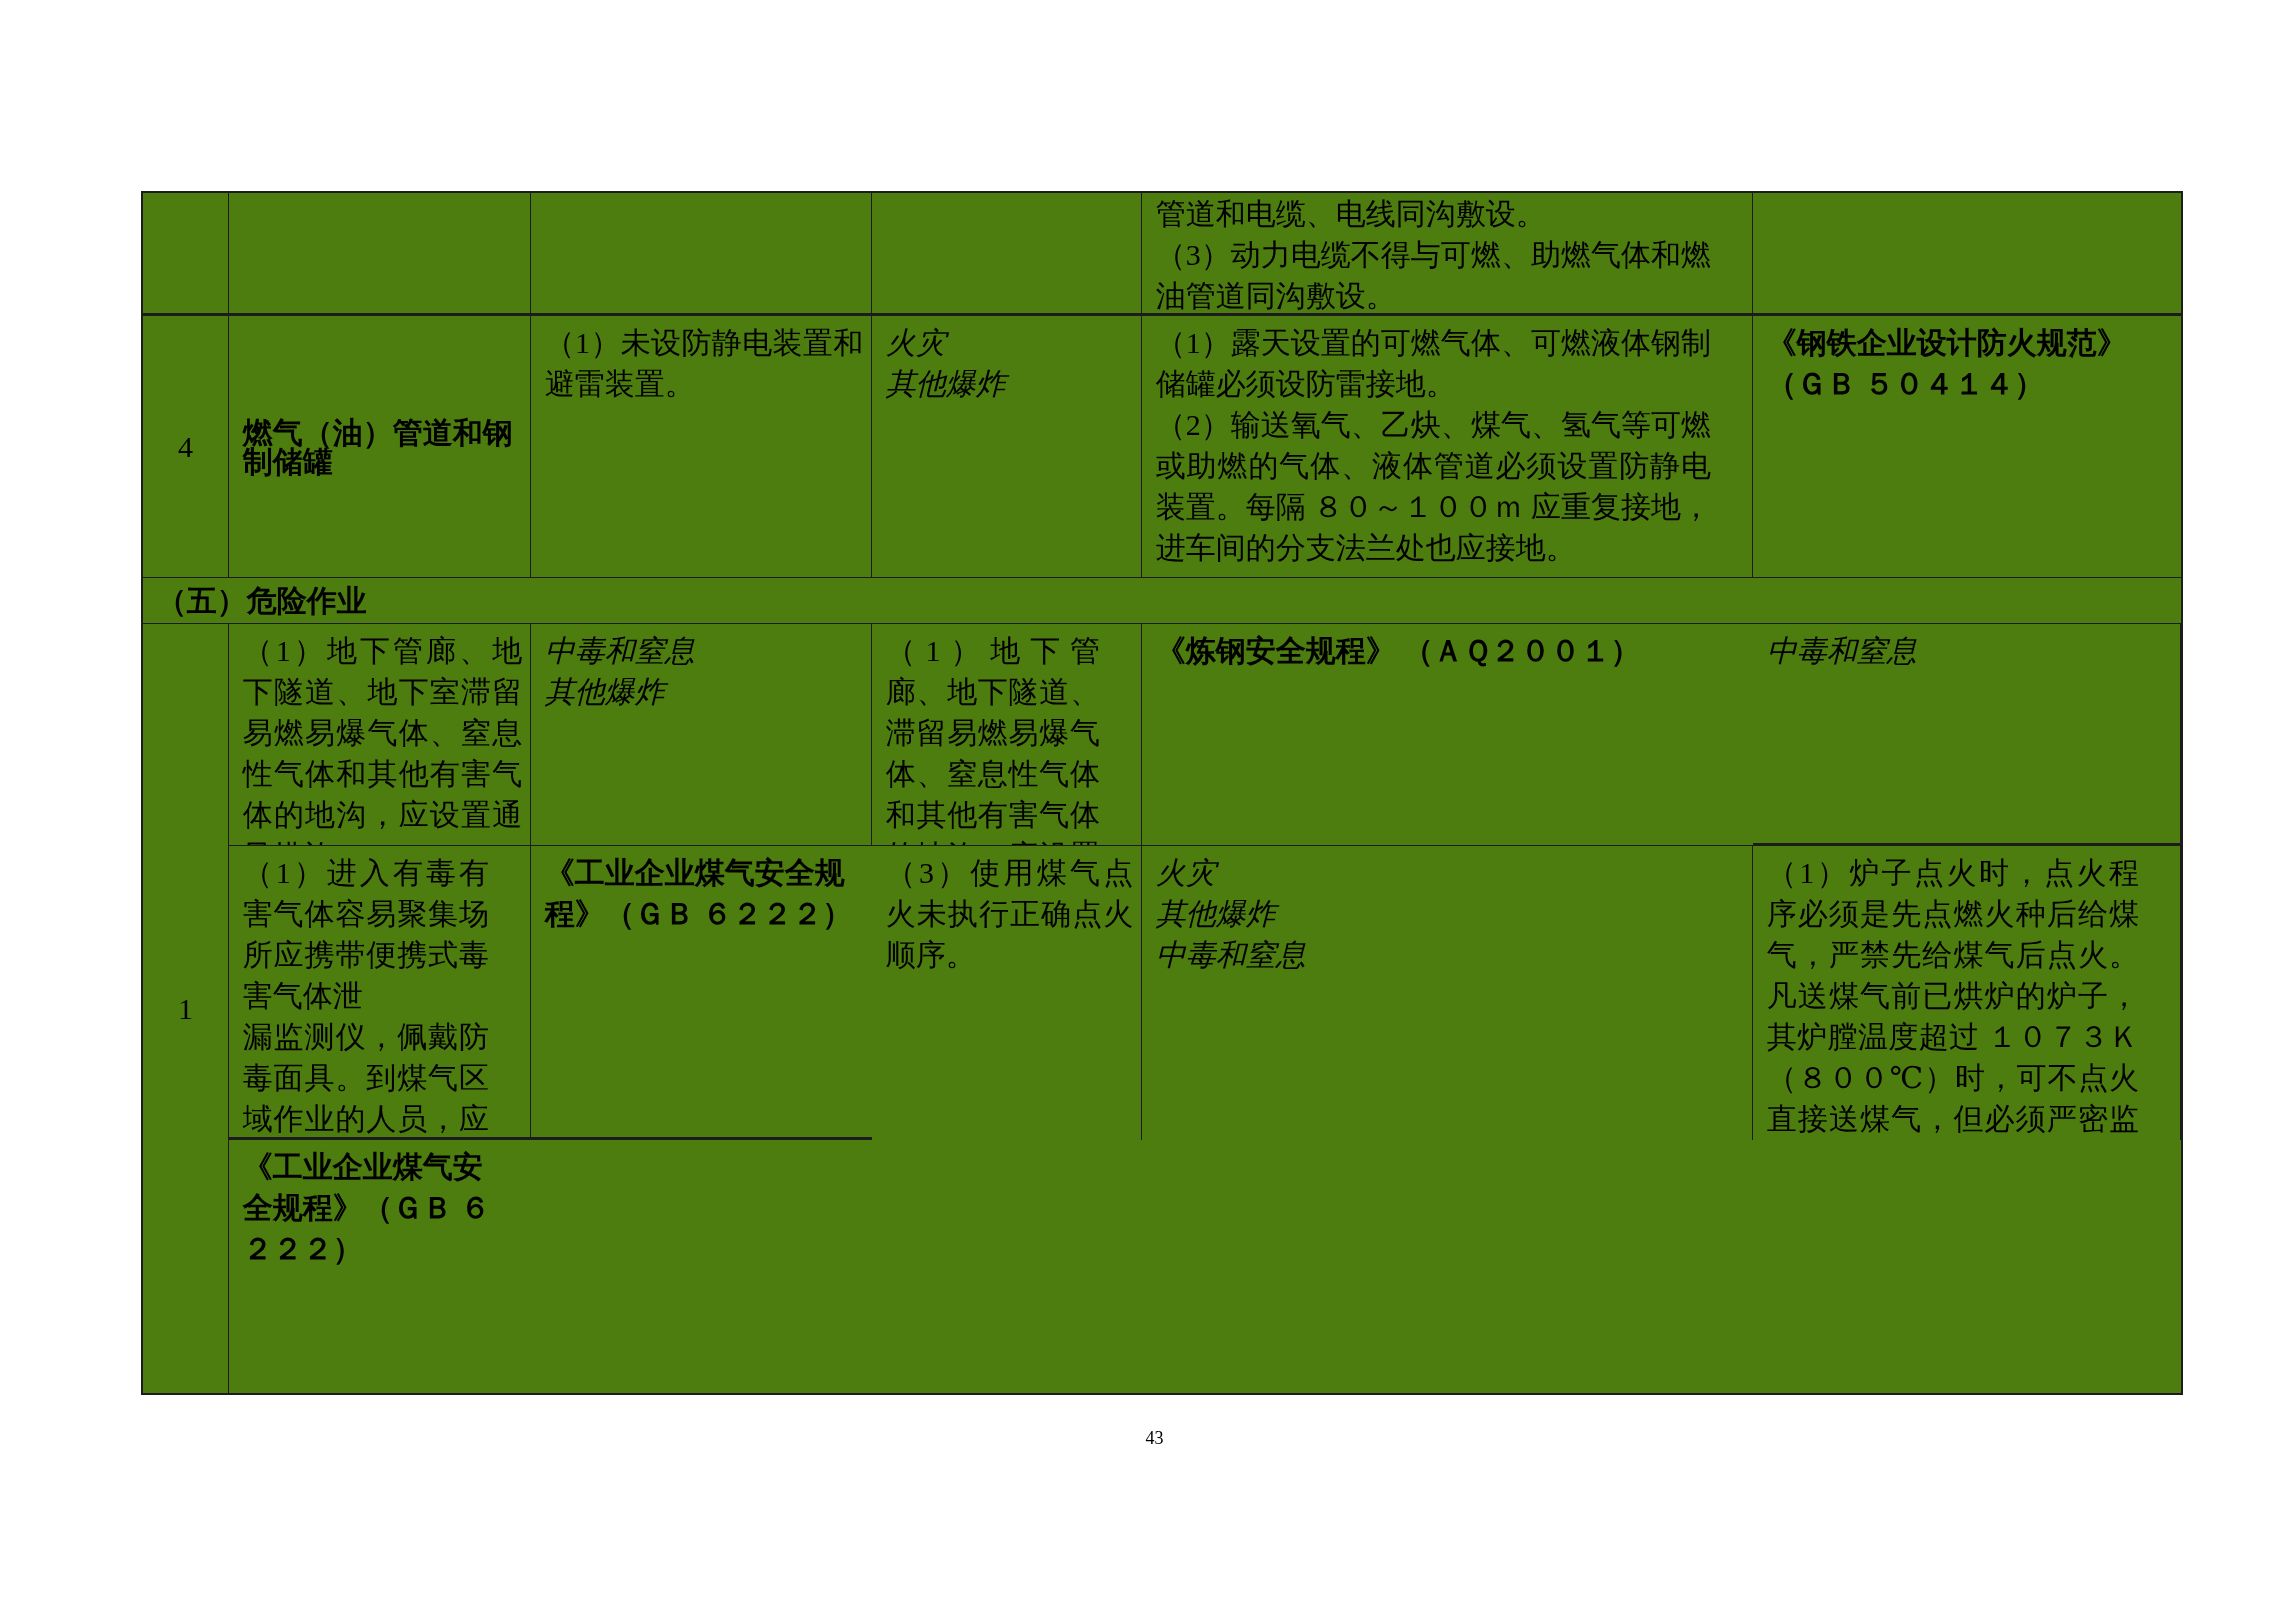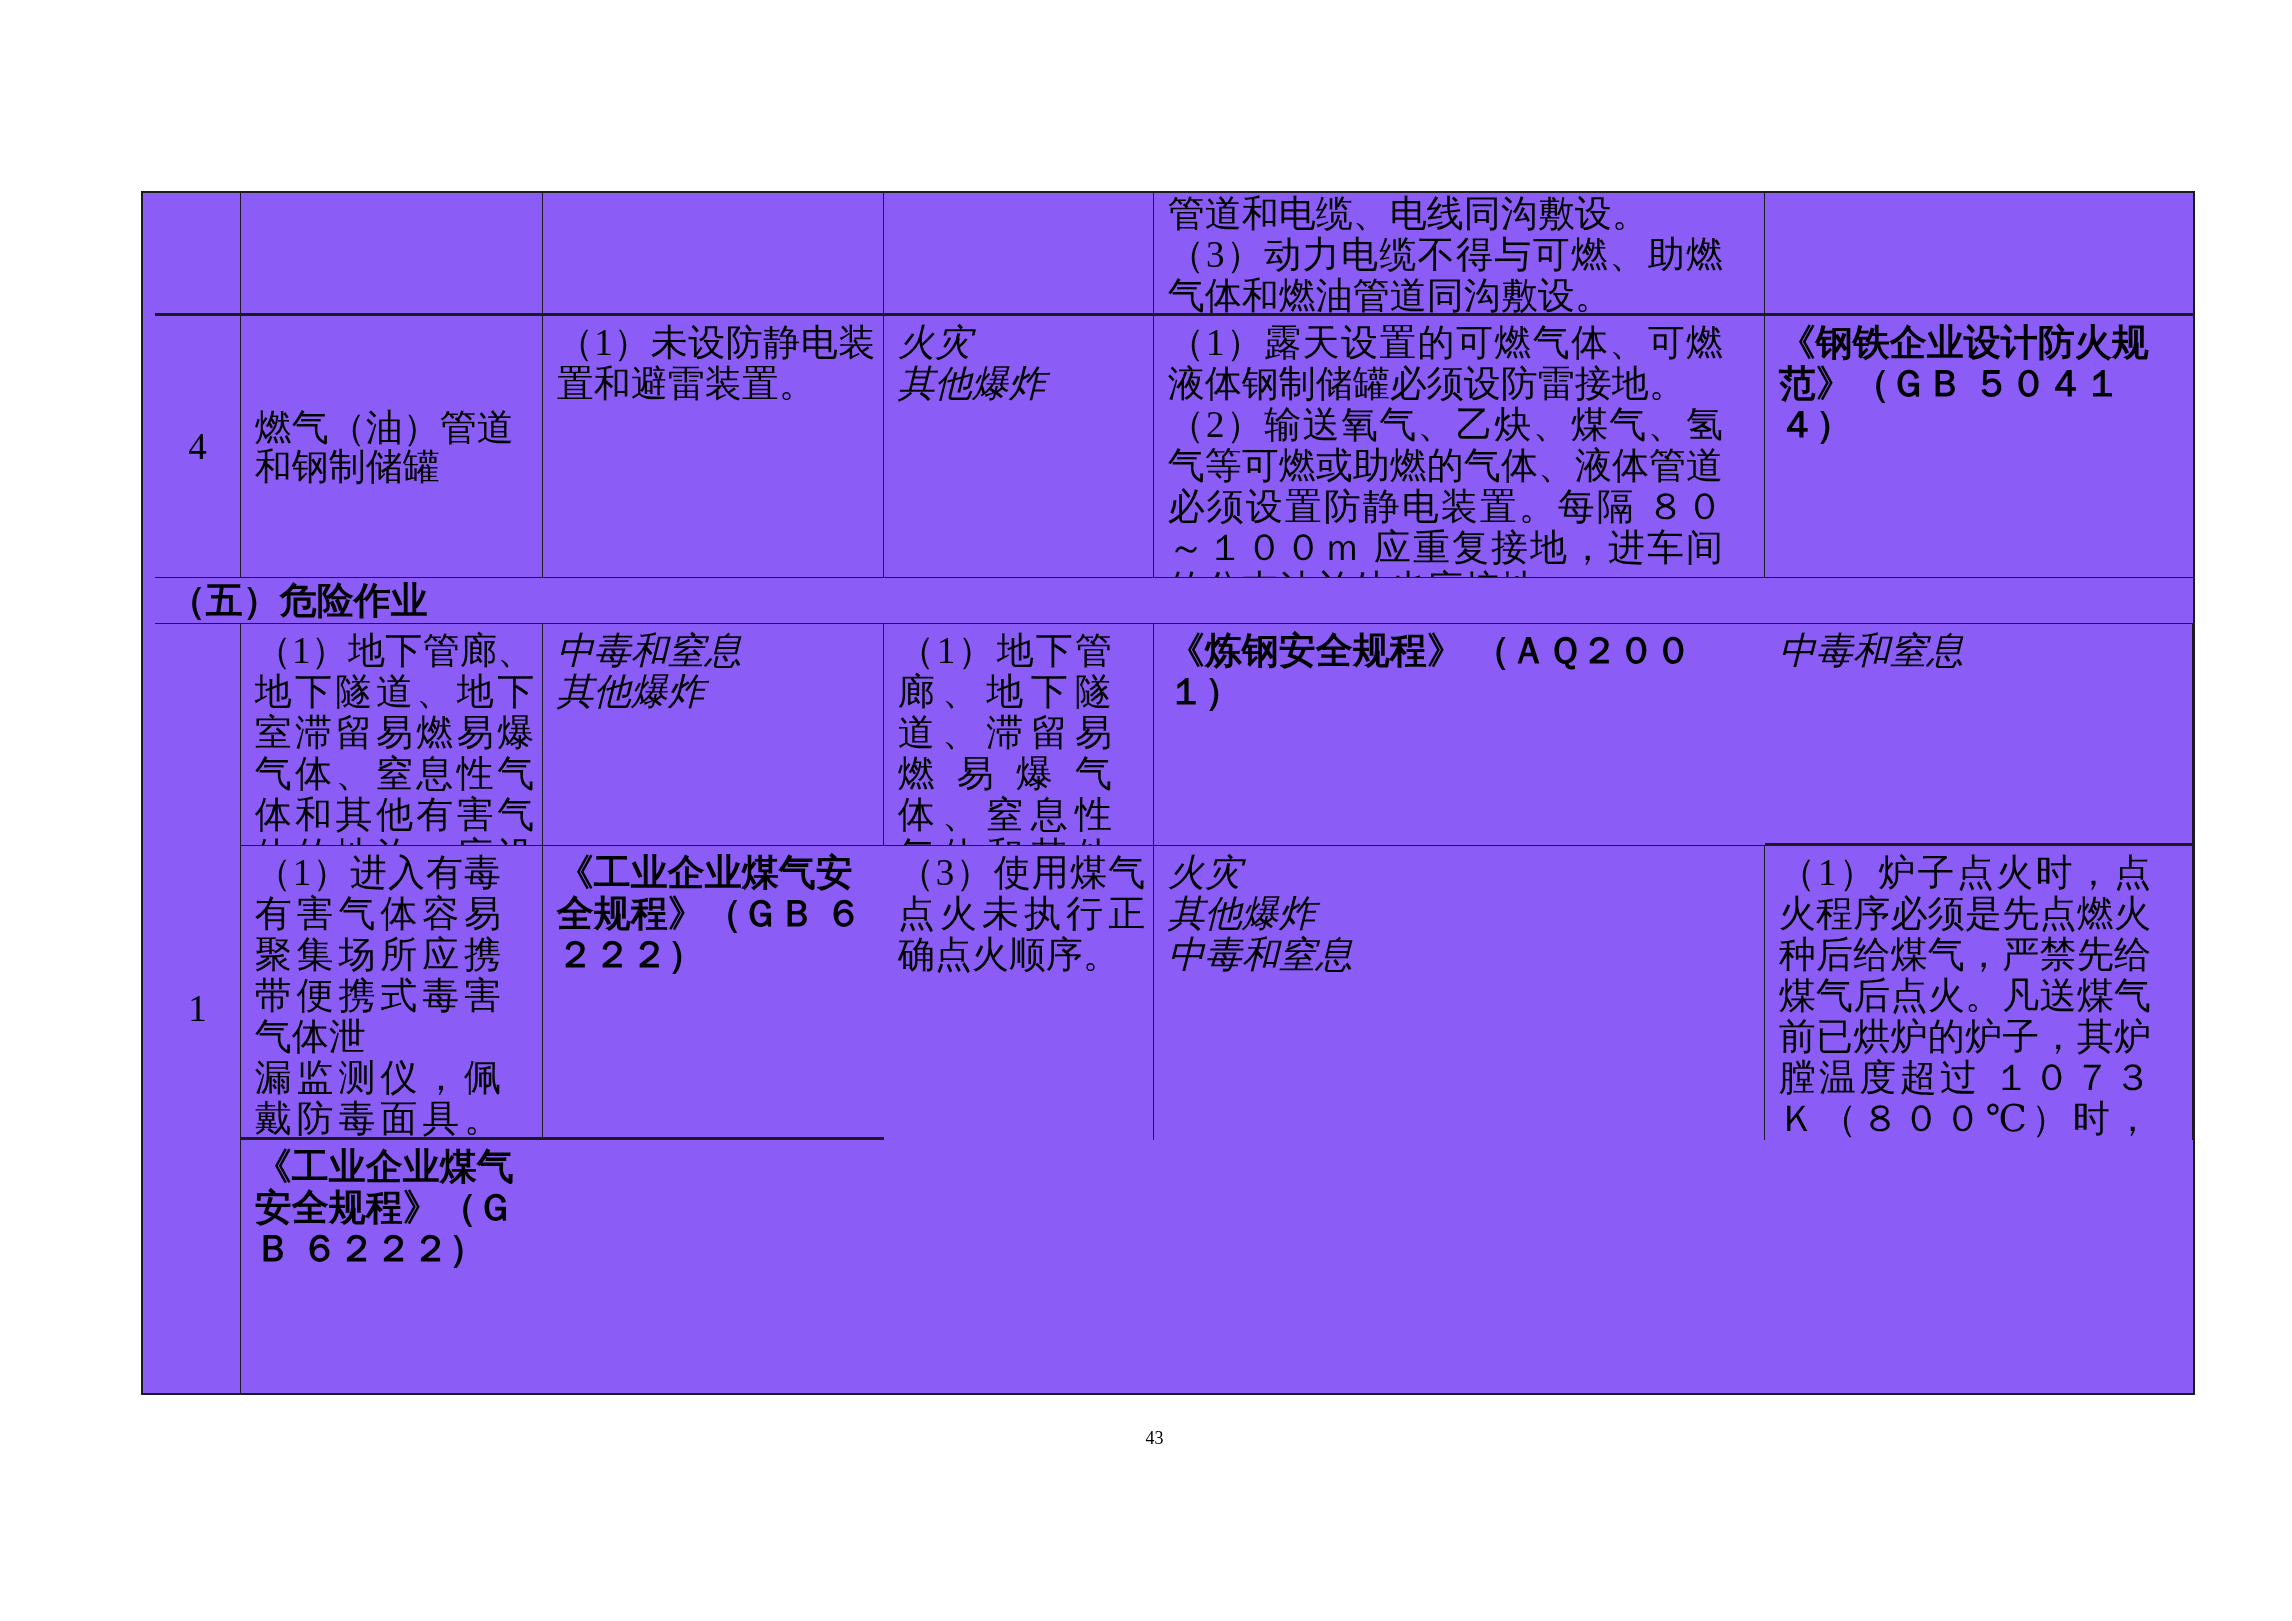--- a/index.html
+++ b/index.html
@@ -9,42 +9,41 @@
     color:#000000;
   }
   .page{position:absolute;inset:0;background:#ffffff;}
   
   .tbl{
     position:absolute;left:141px;top:191px;
     display:grid;
     grid-template-columns:86px 302px 341px 270px 611px 428px;
     grid-template-rows:123px 262px 46px 222px 294px 253px;
     border:2.5px solid #1c1c1c;
-    background:#8b5cf6;
-    font-size:37px;
-    padding-left:12px;
+    background:#4d7c0f;
+    font-size:30px;
   }
   .c{
     box-sizing:border-box;
     border-right:1.5px solid #1c1c1c;
     border-bottom:1.5px solid #1c1c1c;
     overflow:hidden;
   }
   .last-col{border-right:none;font-weight:bold;}
   .last-row{border-bottom:none;}
   .thick{border-bottom-width:3.9px;}
   
   .num{
     display:flex;align-items:center;justify-content:center;
     line-height:41px;
   }
   .name{
     display:flex;align-items:center;
     padding:0 15.7px 0 13.7px;
-    line-height:39px;white-space:pre-wrap;
+    line-height:29px;white-space:pre-wrap;font-weight:bold;
   }
   .txt{
     padding:5.9px 41px 0 13.7px;
     line-height:41px;white-space:pre-wrap;
     text-align:justify;
   }
   .cause{padding:5.9px 7.8px 0 13.7px;}
   .acc{
     padding:5.9px 7.8px 0 13.7px;
     line-height:41px;white-space:pre-wrap;font-style:italic;

